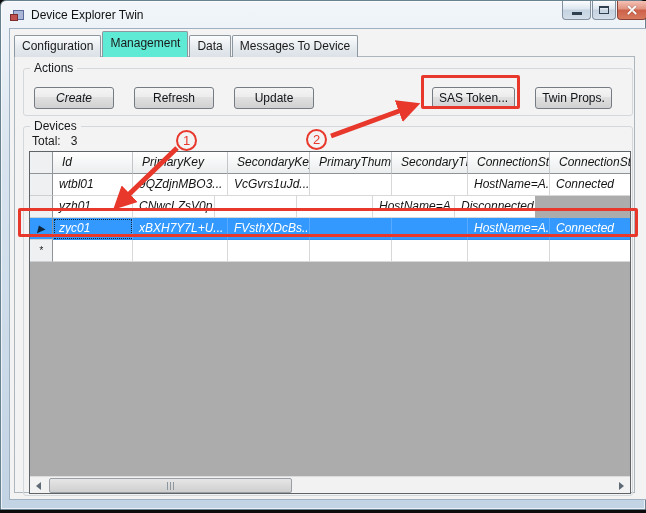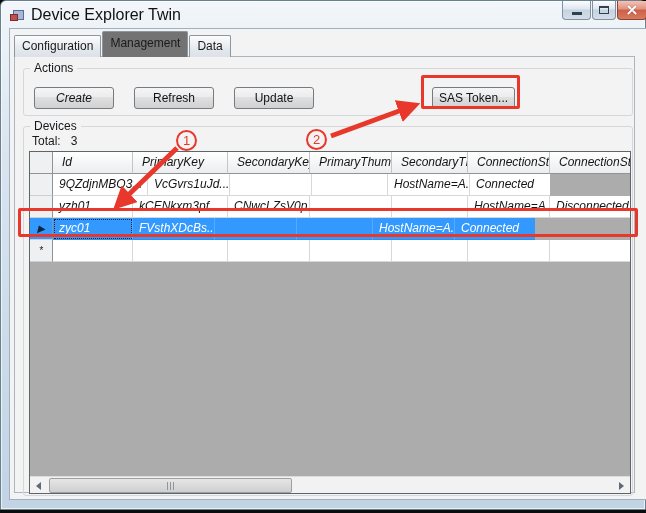--- a/index.html
+++ b/index.html
@@ -13,21 +13,21 @@
   .window {
     position:absolute; left:0; top:0; width:646px; height:510px;
     border:1px solid #68818f; border-radius:6px 6px 0 0;
     background:linear-gradient(180deg,#f2f6fa 0%,#d9e4ef 30%,#c2d3e4 100%);
     box-shadow:inset 0 0 0 1px rgba(255,255,255,.65);
   }
   .titlebar { position:absolute; left:0; top:0; width:100%; height:27px; display:flex; align-items:center; padding-left:8px; }
   .app-icon { position:relative; width:16px; height:16px; margin-right:6px; }
   .app-icon .sq-back { position:absolute; left:4px; top:3px; width:11px; height:10px; background:#aab6d8; border:1px solid #5c6a9a; }
   .app-icon .sq-front { position:absolute; left:1px; top:7px; width:8px; height:7px; background:#c0504d; border:1px solid #7b2e2c; }
-  .title-text { font-size:16px; color:#111;text-align:right; }
+  .title-text { font-size:12px; color:#111;text-align:right; }
   .win-buttons { position:absolute; top:0; left:560px; display:flex; }
   .wbtn {
     height:19px; border:1px solid #82909f; border-top:none;
     background:linear-gradient(180deg,#fcfdfe 0%,#dde6ef 45%,#c5d2e0 50%,#d3dee9 100%);
     border-radius:0 0 4px 4px; margin-left:1px;
     display:flex; align-items:center; justify-content:center; cursor:pointer;
   }
   .wbtn.min { width:29px; } .wbtn.max { width:24px; }
   .wbtn.close {
     width:30px;
@@ -45,21 +45,21 @@
   
   .client { position:absolute; left:8px; top:27px; width:645px; height:472px; background:#f3f3f3; border:1px solid #9fb0c0; }
   
   .tabstrip { position:absolute; left:4px; top:5px; display:flex; align-items:flex-end; z-index:3; }
   .tab {
     height:22px; line-height:21px; padding:0 7px; margin-right:1px;
     border:1px solid #8c979f; border-bottom:none; border-radius:2px 2px 0 0;
     background:linear-gradient(180deg,#fbfcfd,#e4e9ee 60%,#dbe1e7); cursor:pointer; white-space:nowrap;
   }
   .tab.active {
-    height:26px; line-height:23px; margin-top:-3px; background:#737373; z-index:4; position:relative;
+    height:26px; line-height:23px; margin-top:-3px; background:#5eead4; z-index:4; position:relative;
   }
   .tabpanel { position:absolute; left:4px; top:27px; width:621px; height:437px; border:1px solid #aeb6bd; background:#f3f3f3; z-index:1; }
   
   .groupbox { position:absolute; border:1px solid #d4d8db; border-radius:3px; }
   .gb-label { position:absolute; top:-8px; left:6px; background:#f3f3f3; padding:0 4px; color:#16191c; }
   .gb-actions { left:8px; top:11px; width:610px; height:48px; }
   .gb-devices { left:8px; top:69px; width:610px; height:370px; }
   
   .btn {
     position:absolute; top:18px; height:22px;
@@ -131,30 +131,32 @@
     <div class="wbtn close">
         <span class="glyph-close"></span>
       </div>
   </div>
 
   <div class="client">
     <div class="tabstrip">
       <div class="tab">Configuration</div>
       <div class="tab active">Management</div>
       <div class="tab">Data</div>
+      <div class="tab">Messages To Device</div>
     </div>
 
     <div class="tabpanel">
 
       <div class="groupbox gb-actions">
         <span class="gb-label">Actions</span>
         <div class="btn btn-create">Create</div>
         <div class="btn btn-refresh">Refresh</div>
         <div class="btn btn-update">Update</div>
         <div class="btn btn-sas">SAS Token...</div>
+        <div class="btn btn-twin">Twin Props.</div>
       </div>
 
       <div class="groupbox gb-devices">
         <span class="gb-label">Devices</span>
         <div class="total-row">
           <span>Total:</span><span class="total-value">3</span>
         </div>
 
         <div class="grid">
           <div class="g-row">
@@ -163,42 +165,43 @@
             <div class="g-hcell c1">PrimaryKey</div>
             <div class="g-hcell c2">SecondaryKey</div>
             <div class="g-hcell c3">PrimaryThumbprint</div>
             <div class="g-hcell c4">SecondaryThumbprint</div>
             <div class="g-hcell c5">ConnectionString</div>
             <div class="g-hcell c6">ConnectionState</div>
           </div>
 
           <div class="g-row">
             <div class="g-rowhead"></div>
+            <div class="g-cell c0">wtbl01</div>
             <div class="g-cell c1">9QZdjnMBO3...</div>
             <div class="g-cell c2">VcGvrs1uJd...</div>
             <div class="g-cell c3"></div>
             <div class="g-cell c4"></div>
             <div class="g-cell c5">HostName=A...</div>
             <div class="g-cell c6">Connected</div>
           </div>
 
           <div class="g-row">
             <div class="g-rowhead"></div>
             <div class="g-cell c0">yzh01</div>
-            <div class="g-cell c1">kCENkxm3pf...</div>
             <div class="g-cell c2">CNwcLZsV0p...</div>
             <div class="g-cell c3"></div>
             <div class="g-cell c4"></div>
             <div class="g-cell c5">HostName=A...</div>
             <div class="g-cell c6">Disconnected</div>
           </div>
 
           <div class="g-row selected">
             <div class="g-rowhead">▶</div>
             <div class="g-cell c0 focus-cell">zyc01</div>
+            <div class="g-cell c1">xBXH7Y7L+U...</div>
             <div class="g-cell c2">FVsthXDcBs...</div>
             <div class="g-cell c3"></div>
             <div class="g-cell c4"></div>
             <div class="g-cell c5">HostName=A...</div>
             <div class="g-cell c6">Connected</div>
           </div>
 
           <div class="g-row">
             <div class="g-rowhead">*</div>
             <div class="g-cell c0"></div>

